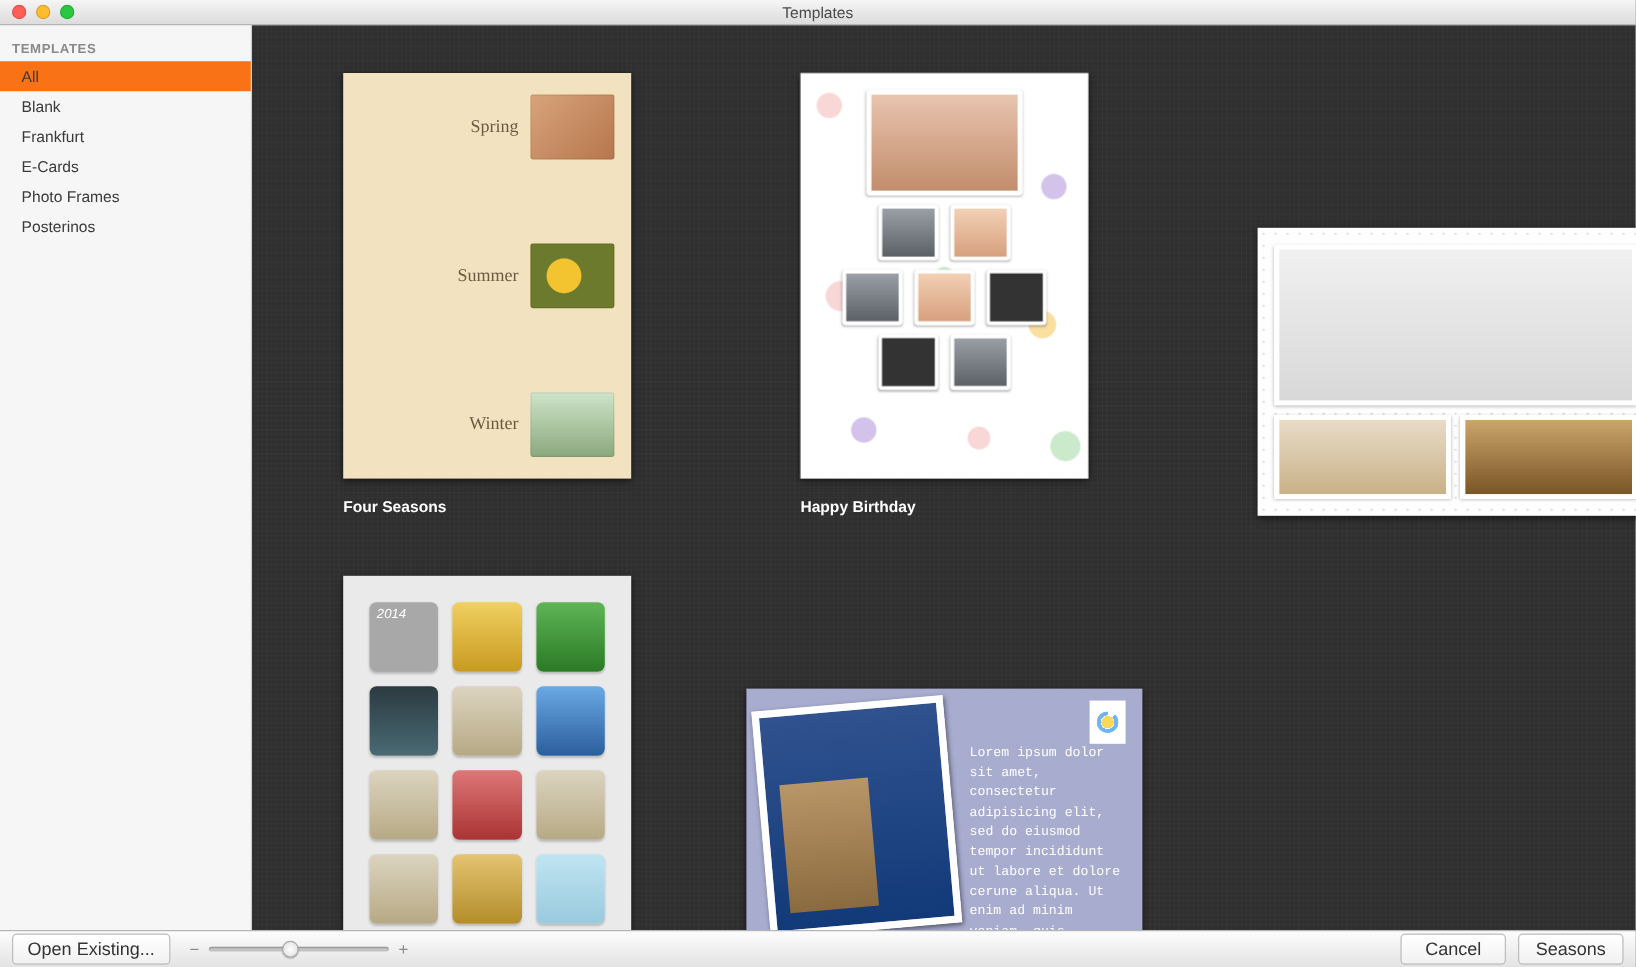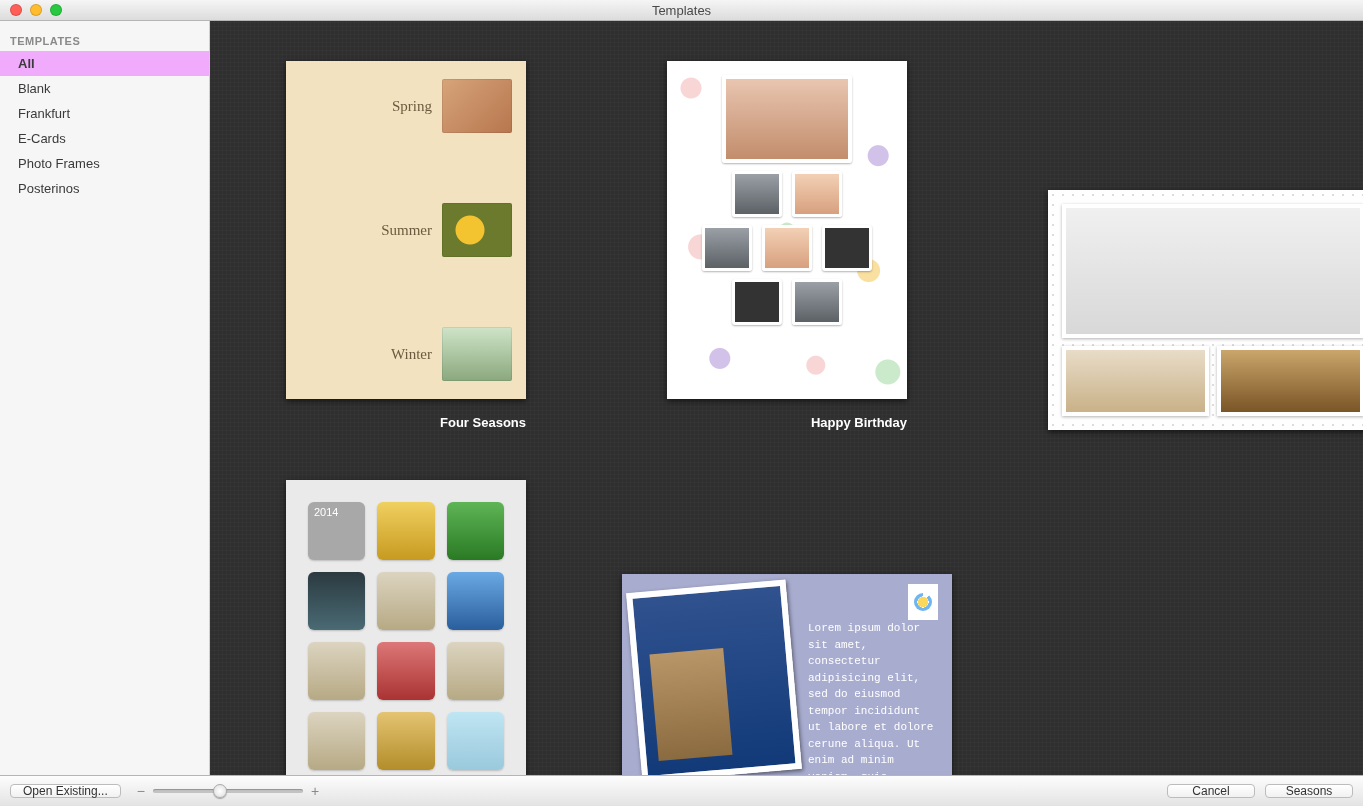--- a/index.html
+++ b/index.html
@@ -15,26 +15,26 @@
   .tl.green { background: #28c940; }
   .titlebar .title { position: absolute; left: 0; right: 0; text-align: center; color: #4a4a4a; font-size: 13px; }
 
   
   .content { flex: 1 1 auto; display: flex; min-height: 0; }
 
   
   .sidebar { width: 210px; background: #f6f6f6; border-right: 1px solid #cfcfcf; padding-top: 8px; }
   .side-header { color: #8a8a8a; font-size: 11px; font-weight: 700; letter-spacing: .5px; padding: 6px 12px 4px 10px; }
   .side-item { padding: 5px 12px 5px 18px; color: #3a3a3a; cursor: default; }
-  .side-item.selected { background: #f0abfc; font-weight: bold; }
+  .side-item.selected { background: #f97316; }
 
   
   .gallery-wrap { flex: 1; background: #2f2f2f; background-image: repeating-linear-gradient(0deg, rgba(255,255,255,.02) 0 1px, transparent 1px 4px), repeating-linear-gradient(90deg, rgba(255,255,255,.02) 0 1px, transparent 1px 4px); overflow: auto; }
   .gallery { display: grid; grid-template-columns: repeat(3, 1fr); column-gap: 80px; row-gap: 50px; padding: 40px 60px 20px 60px; justify-items: center; align-items: end; }
-  .template { display: flex; flex-direction: column; align-items: flex-end; gap: 16px; padding-left: 16px; }
+  .template { display: flex; flex-direction: column; align-items: flex-start; gap: 16px; padding-left: 16px; }
   .template .label { color: #fff; font-weight: 600; font-size: 13px; }
   .card { box-shadow: 0 2px 6px rgba(0,0,0,.6); }
 
   
   .fourseasons { width: 240px; height: 338px; background: #f3e2bf; padding: 18px 14px; display: flex; flex-direction: column; justify-content: space-between; }
   .fs-row { display: flex; align-items: center; justify-content: flex-end; gap: 10px; }
   .fs-row span { font-family: Georgia, "Times New Roman", serif; color: #6b5a3f; font-size: 15px; }
   .thumb { width: 70px; height: 54px; border-radius: 2px; box-shadow: inset 0 0 0 1px rgba(0,0,0,.08); }
   .t-spring { background: linear-gradient(135deg,#d7a47a,#b7764e); }
   .t-summer { background: radial-gradient(circle at 40% 50%, #f4c430 0 28%, #6b7a2c 30% 100%); }
@@ -73,42 +73,42 @@
   .kitchen { width: 330px; height: 240px; background: #fefefe; background-image: radial-gradient(#ddd 1px, transparent 1px); background-size: 10px 10px; padding: 14px; display:flex; flex-direction:column; gap:8px; }
   .kitchen .main { flex:1; background: linear-gradient(#f0f0f0,#d8d8d8); border:4px solid #fff; box-shadow:0 1px 3px rgba(0,0,0,.3); }
   .kitchen .row { display:flex; gap:8px; height:70px; }
   .kitchen .row div { flex:1; border:4px solid #fff; box-shadow:0 1px 3px rgba(0,0,0,.3); }
   .kitchen .row .a { background: linear-gradient(#e8dcc8,#c9b188); }
   .kitchen .row .b { background: linear-gradient(#caa66b,#7a5526); }
 
   
   .grid2014 { width: 240px; height: 310px; background: #eaeaea; padding: 22px; }
   .g14 { display:grid; grid-template-columns: repeat(3,1fr); grid-auto-rows: 58px; gap: 12px; }
-  .g14 div { border-radius: 6px; box-shadow: 0 1px 2px rgba(0,0,0,.2); background:#888; }
+  .g14 div { border-radius: 6px; box-shadow: 0 1px 2px rgba(0,0,0,.2); background:#888;font-style:italic; }
   .g14 .yearcell { background:#a8a8a8; display:flex; align-items:flex-start; justify-content:flex-start; color:#fff; font-size:11px; padding:4px 6px; }
   .g14 .c-ylw { background: linear-gradient(#f0d060,#c79a20); }
   .g14 .c-grn { background: linear-gradient(#5fb556,#2a7a24); }
   .g14 .c-sea { background: linear-gradient(#2b3a40,#4a6a74); }
   .g14 .c-blu { background: linear-gradient(#6aa9e4,#2a5e9c); }
   .g14 .c-tan { background: linear-gradient(#dcd4c0,#b6a984); }
   .g14 .c-red { background: linear-gradient(#d77,#a33); }
   .g14 .c-sky { background: linear-gradient(#bfe5f2,#9ac9dd); }
   .g14 .c-gold { background: linear-gradient(#e4c472,#b38d2a); }
 
   
   .postcard { width: 330px; height: 216px; background: #a8accf; display:flex; padding:12px 16px 12px 12px; gap:14px; position:relative; }
   .pc-photo { width: 160px; height: 190px; background: linear-gradient(#30528f,#123a78); border:6px solid #fff; box-shadow: 1px 2px 4px rgba(0,0,0,.5); transform: rotate(-5deg); position:relative; }
   .pc-photo::after { content:""; position:absolute; left:8%; bottom:8%; width:50%; height:60%; background: linear-gradient(#b99668,#8a6a3f); }
   .pc-text { flex:1; color:#fff; font-family: Liberation Mono, monospace; font-size: 11px; line-height:1.5; padding-top: 34px; }
   .stamp { position:absolute; top:10px; right:14px; width:30px; height:36px; background:#fff; outline:2px dashed #fff; outline-offset:-3px; display:flex; align-items:center; justify-content:center; }
   .stamp::after { content:""; width:18px; height:18px; border-radius:50%; background: radial-gradient(circle at 50% 50%, #f9d85c 0 40%, #fff 41% 44%, transparent 45%), conic-gradient(#fff 0 12%, transparent 12% 100%); background-color:#6fb5f0; }
 
   
   .bottombar { height: 32px; background: linear-gradient(#fdfdfd,#e3e3e3); border-top: 1px solid #b5b5b5; display:flex; align-items:center; padding: 0 10px; gap: 16px; }
-  .btn { height: 14px; padding: 0 12px; background: linear-gradient(#fff,#f1f1f1); border:1px solid #bcbcbc; border-radius:4px; font-size:12px; color:#333; display:flex; align-items:center; box-shadow: 0 1px 0 rgba(255,255,255,.7) inset; cursor:default; }
+  .btn { height: 26px; padding: 0 12px; background: linear-gradient(#fff,#f1f1f1); border:1px solid #bcbcbc; border-radius:4px; font-size:15px; color:#333; display:flex; align-items:center; box-shadow: 0 1px 0 rgba(255,255,255,.7) inset; cursor:default; }
   .flex-spacer { flex:1; }
   .zoom { display:flex; align-items:center; gap:8px; color:#8a8a8a; font-size:14px; }
   .zoom .track { width: 150px; height: 4px; background: #c3c3c3; border-radius: 2px; position:relative; box-shadow: inset 0 1px 1px rgba(0,0,0,.25); }
   .zoom .knob { position:absolute; top:50%; transform:translate(-50%,-50%); width:14px; height:14px; background: radial-gradient(#fff,#dcdcdc); border:1px solid #aaa; border-radius:50%; box-shadow: 0 1px 1px rgba(0,0,0,.3); }
   .rightbtns { display:flex; gap:10px; }
   .rightbtns .btn { min-width: 88px; justify-content:center; }
 </style>
 </head>
 <body>
 

